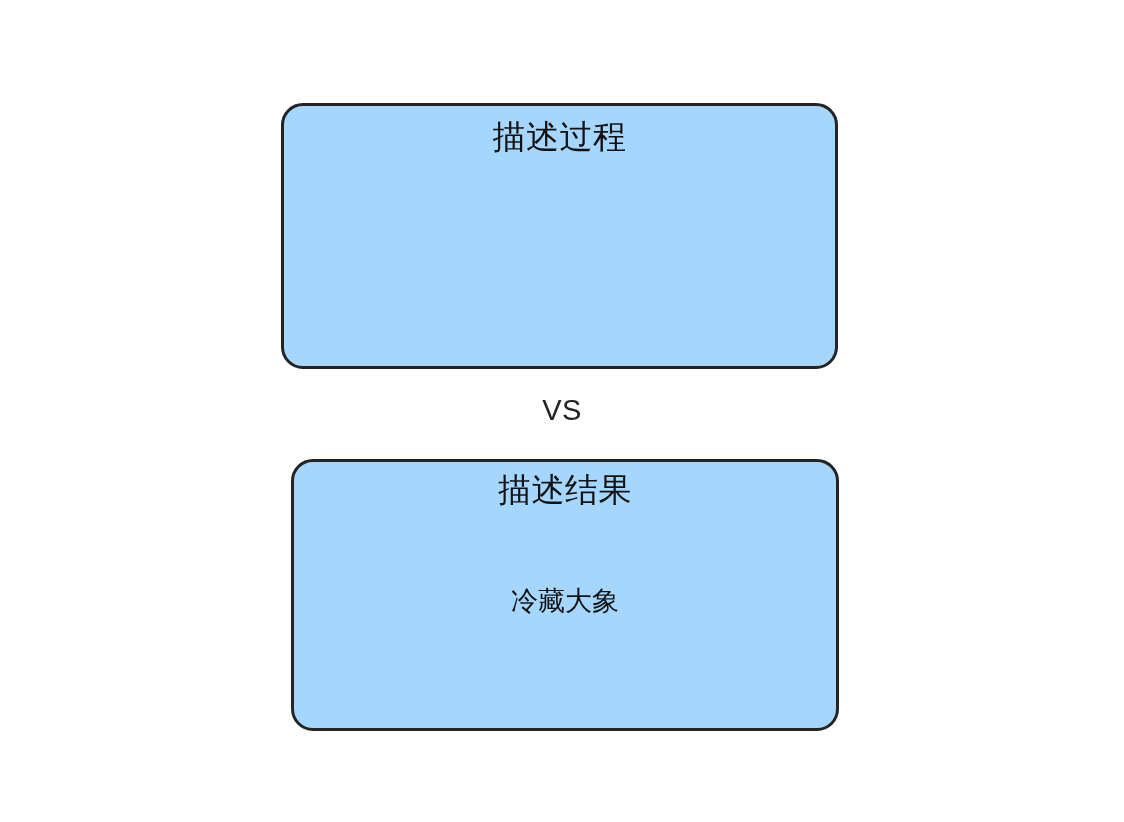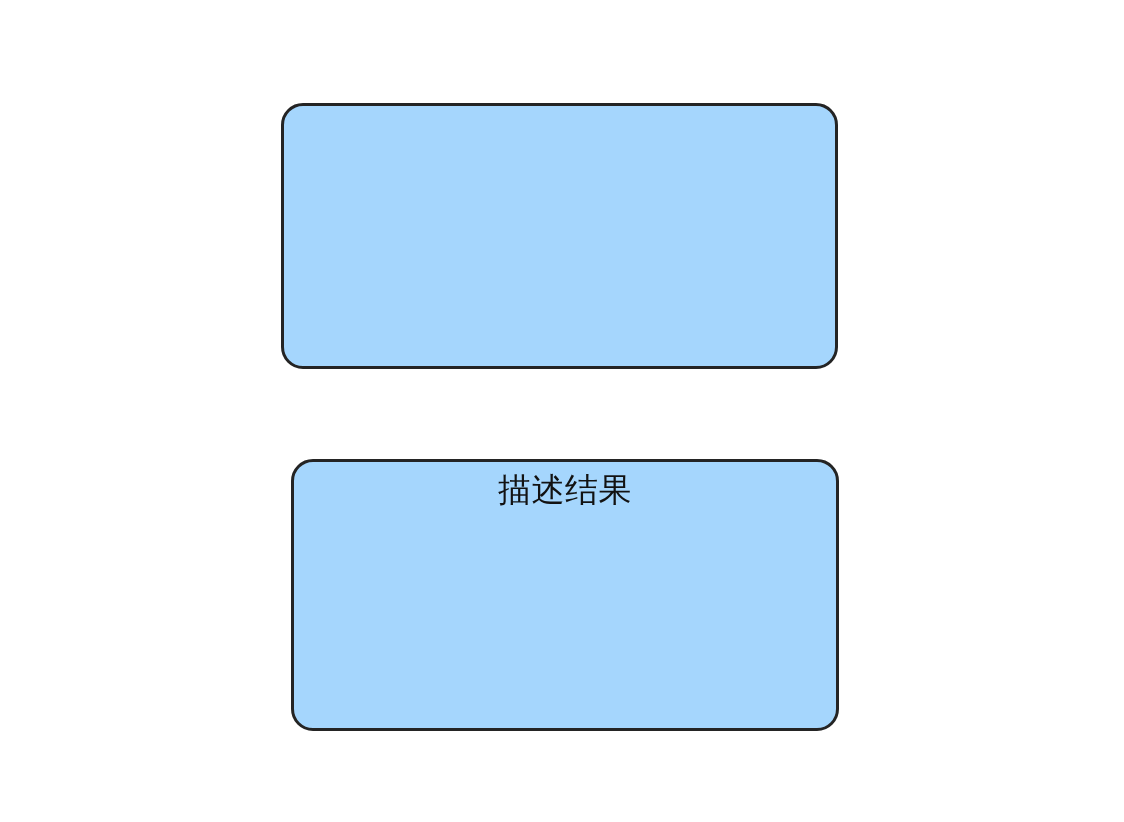--- a/index.html
+++ b/index.html
@@ -98,20 +98,23 @@
     line-height: 34px;
     letter-spacing: 0.5px;
   }
 </style>
 </head>
 <body>
 
 <div id="canvas">
 
   <div class="node-box" id="process-box">
+    <div class="box-title" id="process-title">描述过程</div>
   </div>
 
+  <div id="vs-label">VS</div>
 
   <div class="node-box" id="result-box">
     <div class="box-title" id="result-title">描述结果</div>
+    <div id="result-text">冷藏大象</div>
   </div>
 
 </div>
 
 </body></html>

